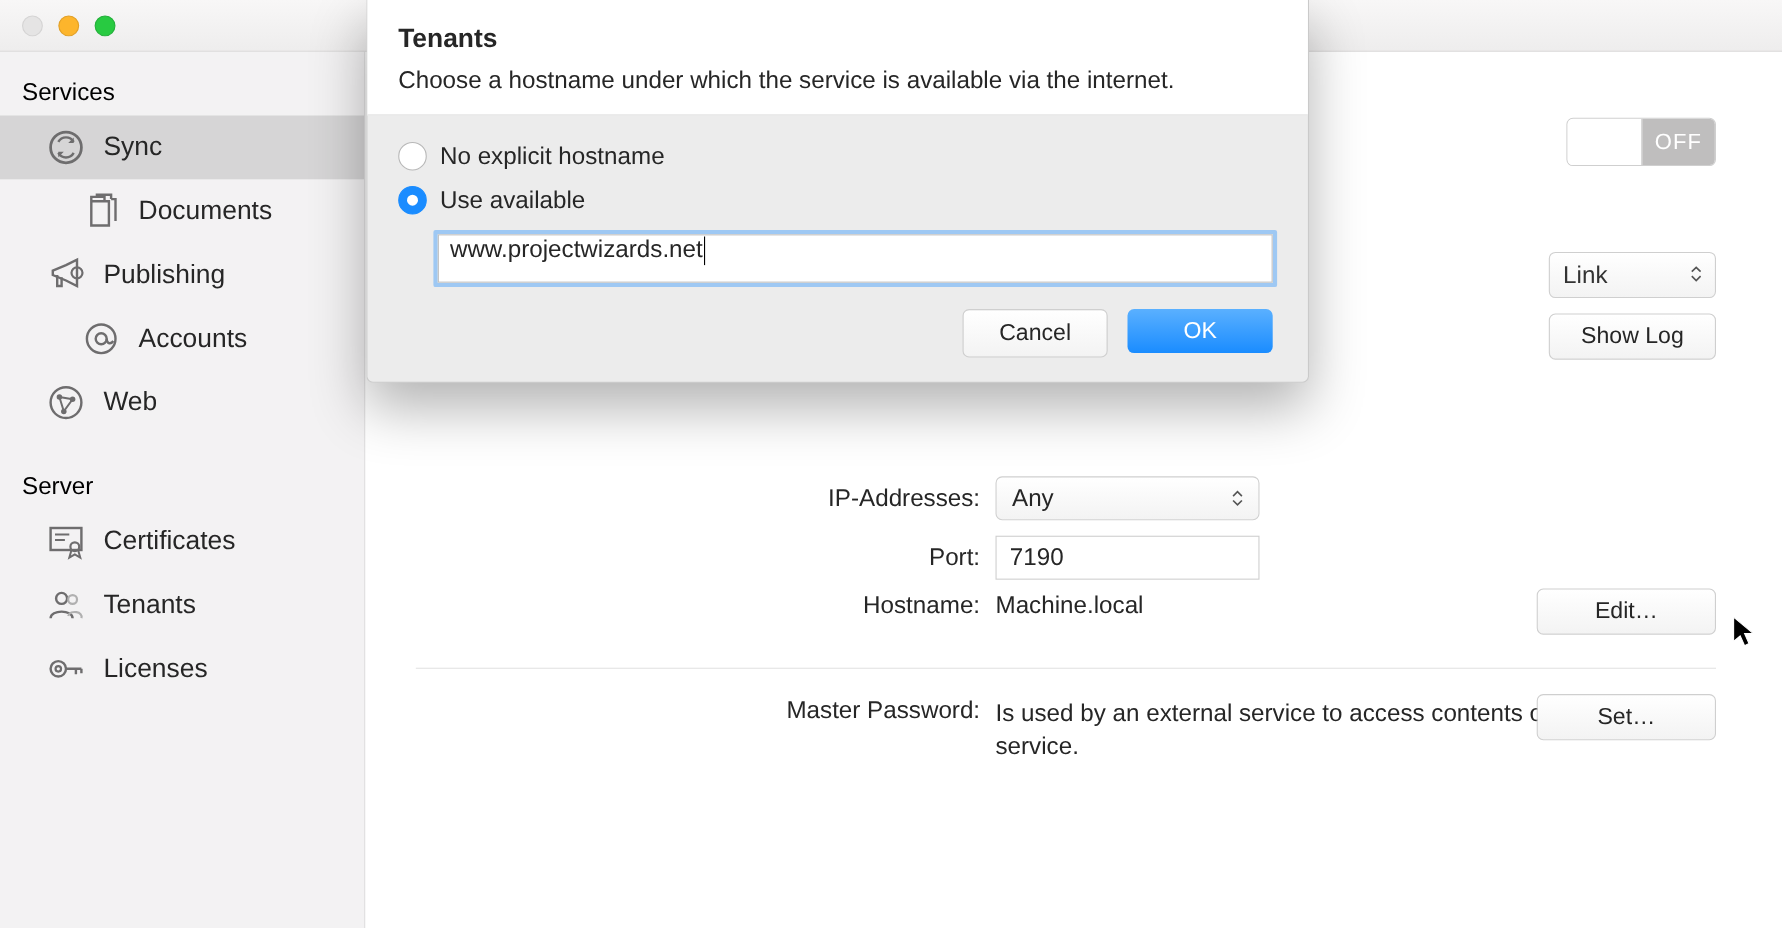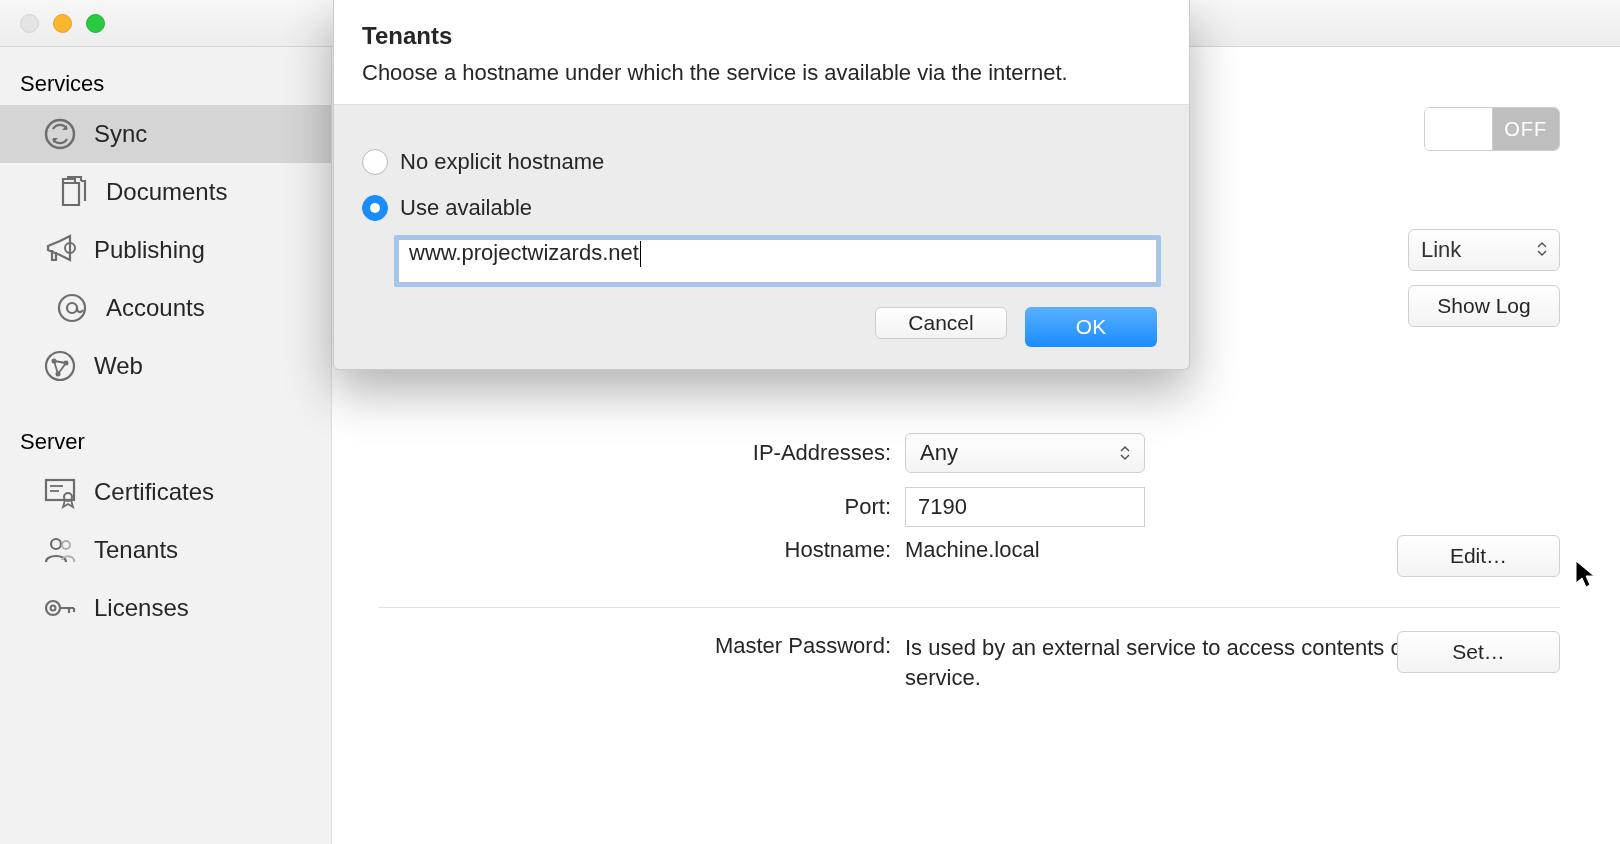--- a/index.html
+++ b/index.html
@@ -56,21 +56,21 @@
       color: #000000;
       padding: 6px 0 8px 20px;
     }
     .sidebar-item {
       display: flex;
       align-items: center;
       height: 58px;
       padding-left: 40px;
       cursor: default;
     }
-    .sidebar-item.nested { padding-left: 52px; }
+    .sidebar-item.nested { padding-left: 72px; }
     .sidebar-item.selected {
       background: #d6d5d6;
     }
     .sidebar-item .icon-wrap {
       width: 40px; height: 40px;
       display: flex; align-items: center; justify-content: center;
       margin-right: 14px;
       color: #6e6d6e;
     }
     .sidebar-item .label { font-size: 24px; color: #262626; }
@@ -170,21 +170,21 @@
     }
     .dialog-header {
       background:#fff;
       border-bottom:1px solid #dedede;
       padding: 22px 28px 18px 28px;
     }
     .dialog-header .h-title { font-weight:700; font-size:24px; margin-bottom:10px;}
     .dialog-header .h-desc { font-size:22px; color:#262626; }
     .dialog-body { padding: 24px 28px 22px 28px; }
 
-    .radio-row { display:flex; align-items:center; margin-bottom: 14px; cursor:default;margin-top:20px;}
+    .radio-row { display:flex; align-items:center; margin-bottom: 14px; cursor:default;}
     .radio-row .radio {
       width: 26px; height:26px; border-radius:50%;
       border:1px solid #b8b8b8; background:#fff; margin-right:12px;
       display:flex; align-items:center; justify-content:center;
     }
     .radio-row.selected .radio { background:#1a8cff; border-color:#1a8cff;}
     .radio-row.selected .radio .inner {
       width:10px; height:10px; border-radius:50%; background:#fff;
     }
     .radio-row .rlabel { font-size:22px; color:#262626; }
@@ -207,21 +207,21 @@
       display:inline-block; width:1px; height:26px; background:#000; vertical-align:middle; margin-left:1px;
       animation: blink 1s steps(1) infinite;
     }
     @keyframes blink { 50% { opacity:0; } }
 
     .dialog-buttons {
       display:flex; justify-content:flex-end; gap:18px;
       padding-right: 4px;
     }
     .btn-cancel {
-      width: 132px; height:32px;
+      width: 132px; height:44px;
       border:1px solid #cfcfcf; border-radius:6px;
       background: linear-gradient(#ffffff,#f3f3f3);
       display:flex; align-items:center; justify-content:center;
       font-size:21px;
     }
     .btn-ok {
       width: 132px; height:40px;
       border:none; border-radius:6px;
       background: linear-gradient(#5ab0ff,#1a8cff);
       color:#fff; display:flex; align-items:center; justify-content:center;

